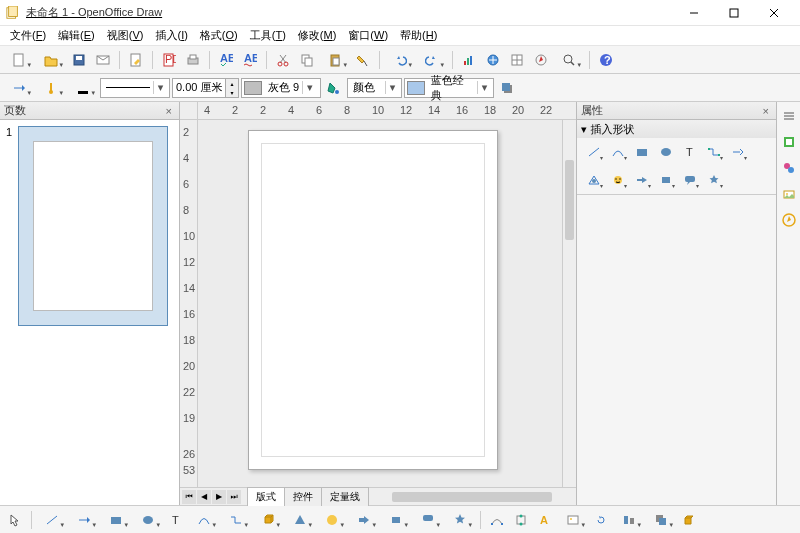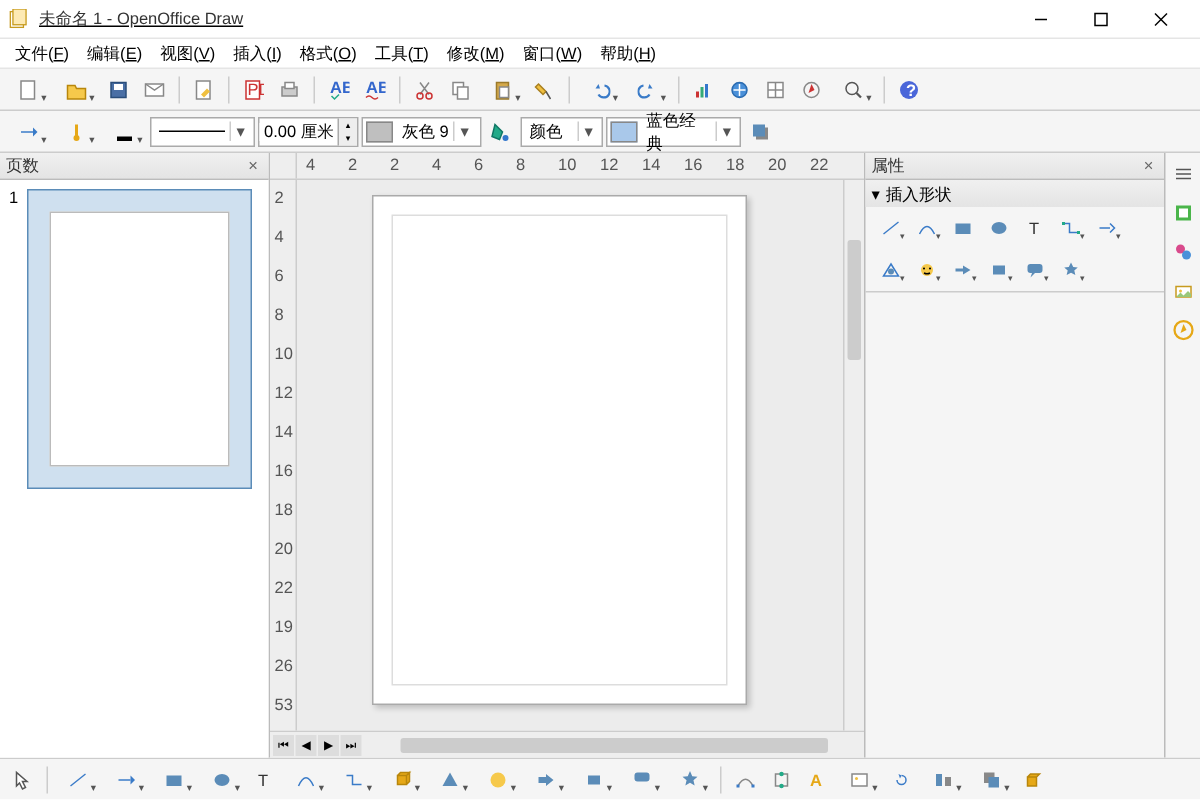--- a/index.html
+++ b/index.html
@@ -364,38 +364,43 @@
           <span class="tick" style="top: 58px;">6</span>
           <span class="tick" style="top: 84px;">8</span>
           <span class="tick" style="top: 110px;">10</span>
           <span class="tick" style="top: 136px;">12</span>
           <span class="tick" style="top: 162px;">14</span>
           <span class="tick" style="top: 188px;">16</span>
           <span class="tick" style="top: 214px;">18</span>
           <span class="tick" style="top: 240px;">20</span>
           <span class="tick" style="top: 266px;">22</span>
           <span class="tick" style="top: 292px;">19</span>
-          <span class="tick" style="top: 318px; text-align: center;">26</span>
+          <span class="tick" style="top: 328px; text-align: center;">26</span>
           <span class="tick" style="top: 344px;">53</span>
         </div>
       <div class="drawarea">
         <div class="paper">
             <div class="margin"></div>
           </div>
       </div>
       <div class="vscroll">
           <div class="thumb2"></div>
         </div>
     </div>
     <div class="canvasbottom">
       <div class="hscrollbtns">
         <div class="hsb">⏮</div>
         <div class="hsb">◀</div>
         <div class="hsb">▶</div>
         <div class="hsb">⏭</div>
+      </div>
+      <div class="tabs">
+        <div class="tab">版式</div>
+        <div class="tab inactive">控件</div>
+        <div class="tab inactive">定量线</div>
       </div>
       <div class="hscroll">
           <div class="hthumb"></div>
         </div>
     </div>
   </div>
 
   <div class="props">
     <div class="panelhead">
       <span>属性</span>

